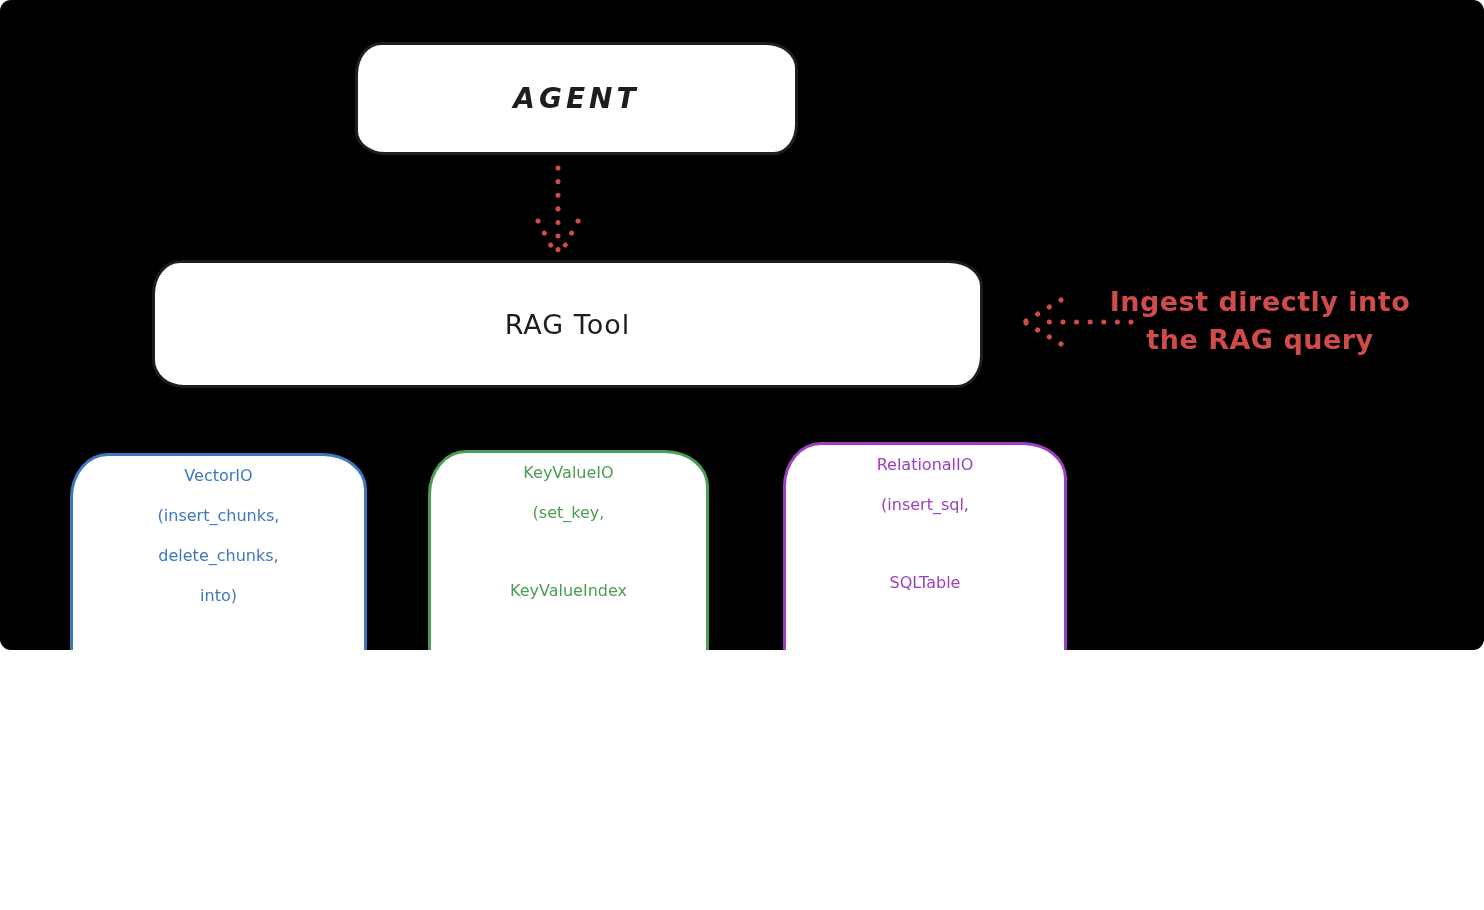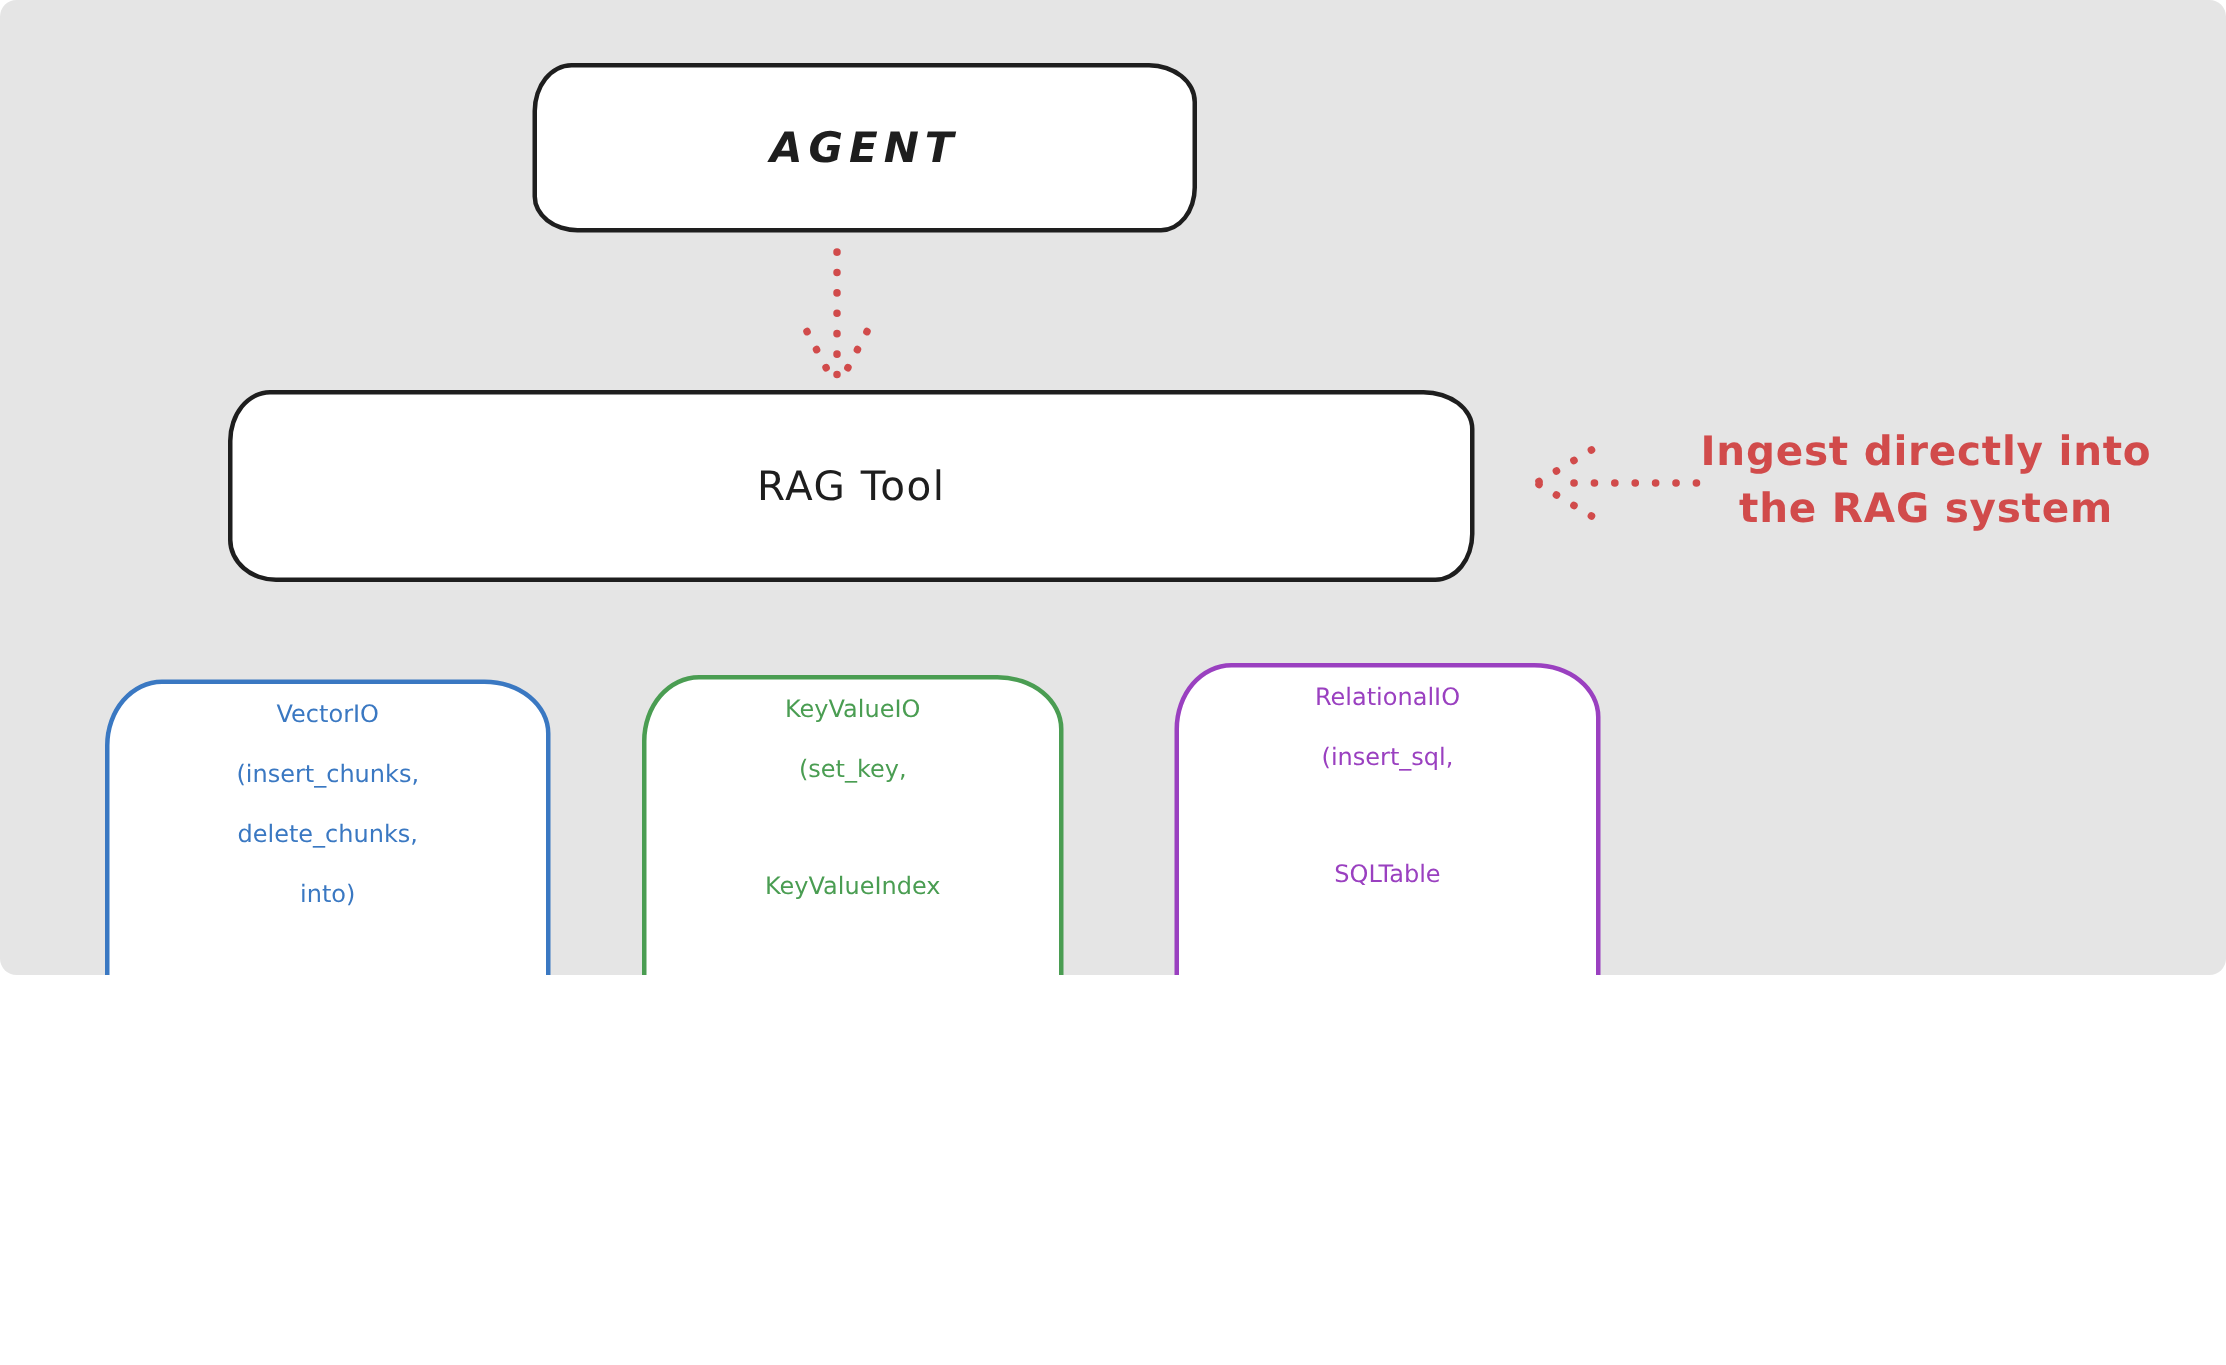--- a/index.html
+++ b/index.html
@@ -1,20 +1,20 @@
 <!DOCTYPE html>
 <html><head>
 <meta charset="utf-8">
 <style>
   html, body { margin: 0; padding: 0; background: #ffffff; }
   .canvas {
     position: relative;
     width: 1484px;
     height: 650px;
-    background: #e5e5e5;
+    background: #000000;
     font-family: "DejaVu Sans", sans-serif;
     overflow: hidden;
     border-radius: 11px;
   }
   
   .sketch-box {
     position: absolute;
     background: #ffffff;
     border: 3.5px solid #1e1e1e;
     display: flex;
@@ -54,21 +54,21 @@
     line-height: 40px;
     border-radius: 38px 44px 36px 46px / 44px 36px 46px 38px;
   }
   .storage-box .index-label { margin-top: 38px; }
   .box-vector   { left: 70px;  top: 453px; width: 297px; height: 416px; border-color: #3a78c2; color: #3a78c2; }
   .box-keyvalue { left: 428px; top: 450px; width: 281px; height: 404px; border-color: #4a9d52; color: #4a9d52; }
   .box-relational { left: 783px; top: 442px; width: 284px; height: 410px; border-color: #9a40c0; color: #9a40c0; }
 
   .annotation {
     position: absolute;
-    left: 1116px; top: 283px; width: 336px;
+    left: 1092px; top: 283px; width: 336px;
     text-align: center;
     color: #d14b4b;
     font-size: 27px;
     font-weight: 700;
     line-height: 38px;
     letter-spacing: 0.5px;
   }
   .arrow-overlay {
     position: absolute;
     left: 0; top: 0;
@@ -104,21 +104,21 @@
     </g>
     <g>
       <path class="dot-stroke" d="M1131 322 L1036 322"></path>
       <path class="dot-stroke" d="M1061 300 L1026 321"></path>
       <path class="dot-stroke" d="M1061 344 L1026 323"></path>
     </g>
   </svg>
 
   <div class="annotation">
     <div>Ingest directly into</div>
-    <div>the RAG system</div>
+    <div>the RAG query</div>
   </div>
 
   <div class="storage-box box-vector">
     <div class="lines">
       <div>VectorIO</div>
       <div>(insert_chunks,</div>
       <div>delete_chunks,</div>
       <div>into)</div>
     </div>
   </div>

